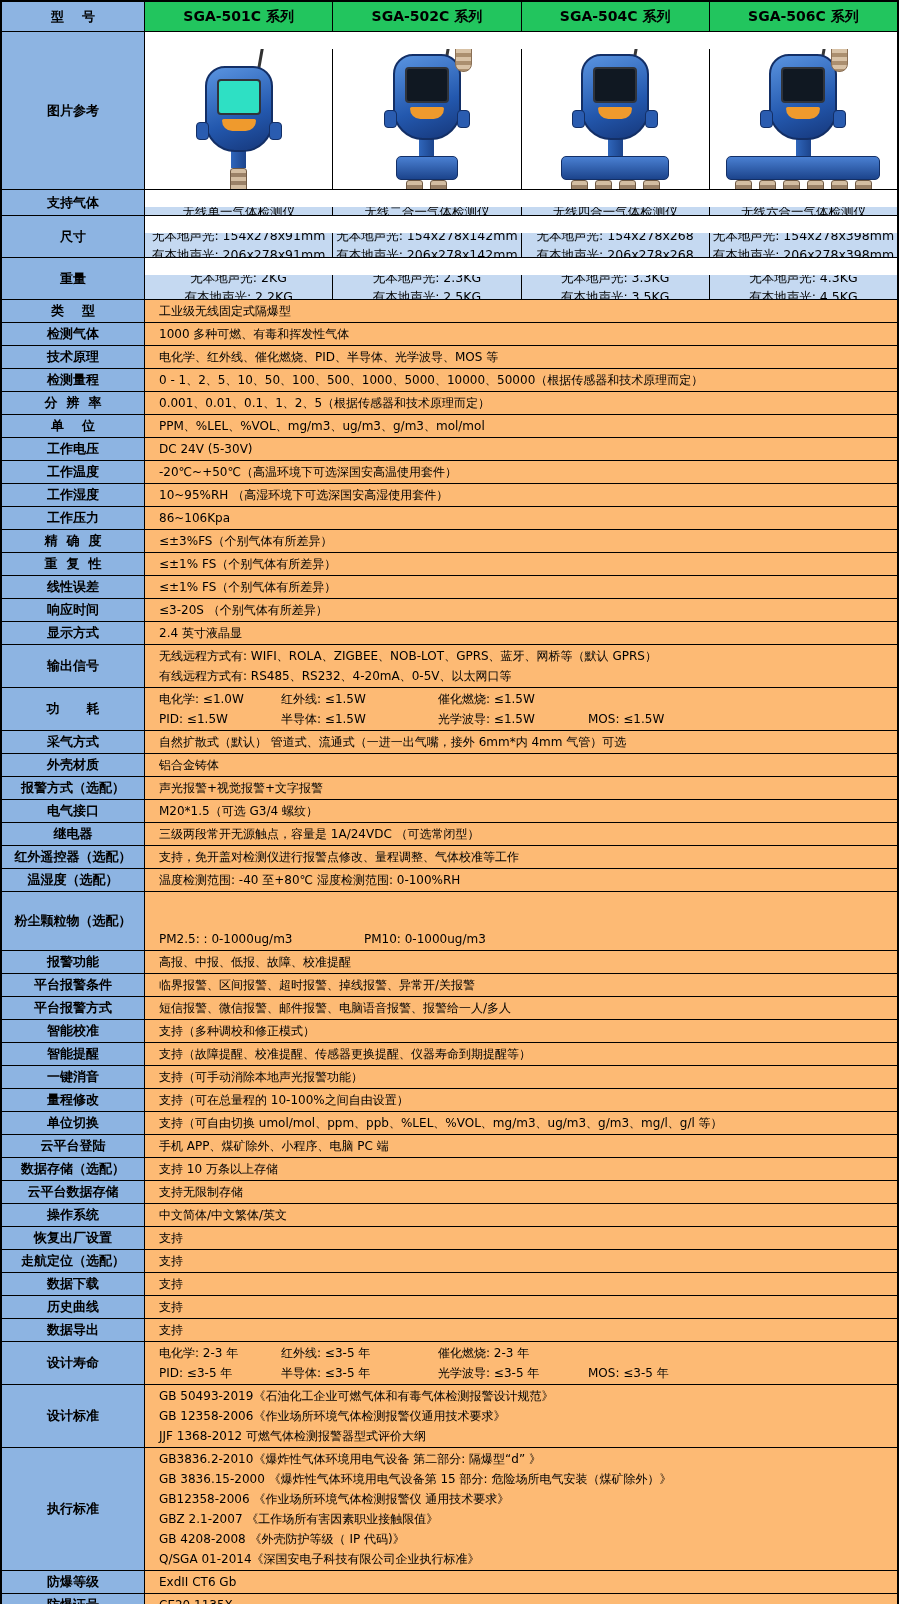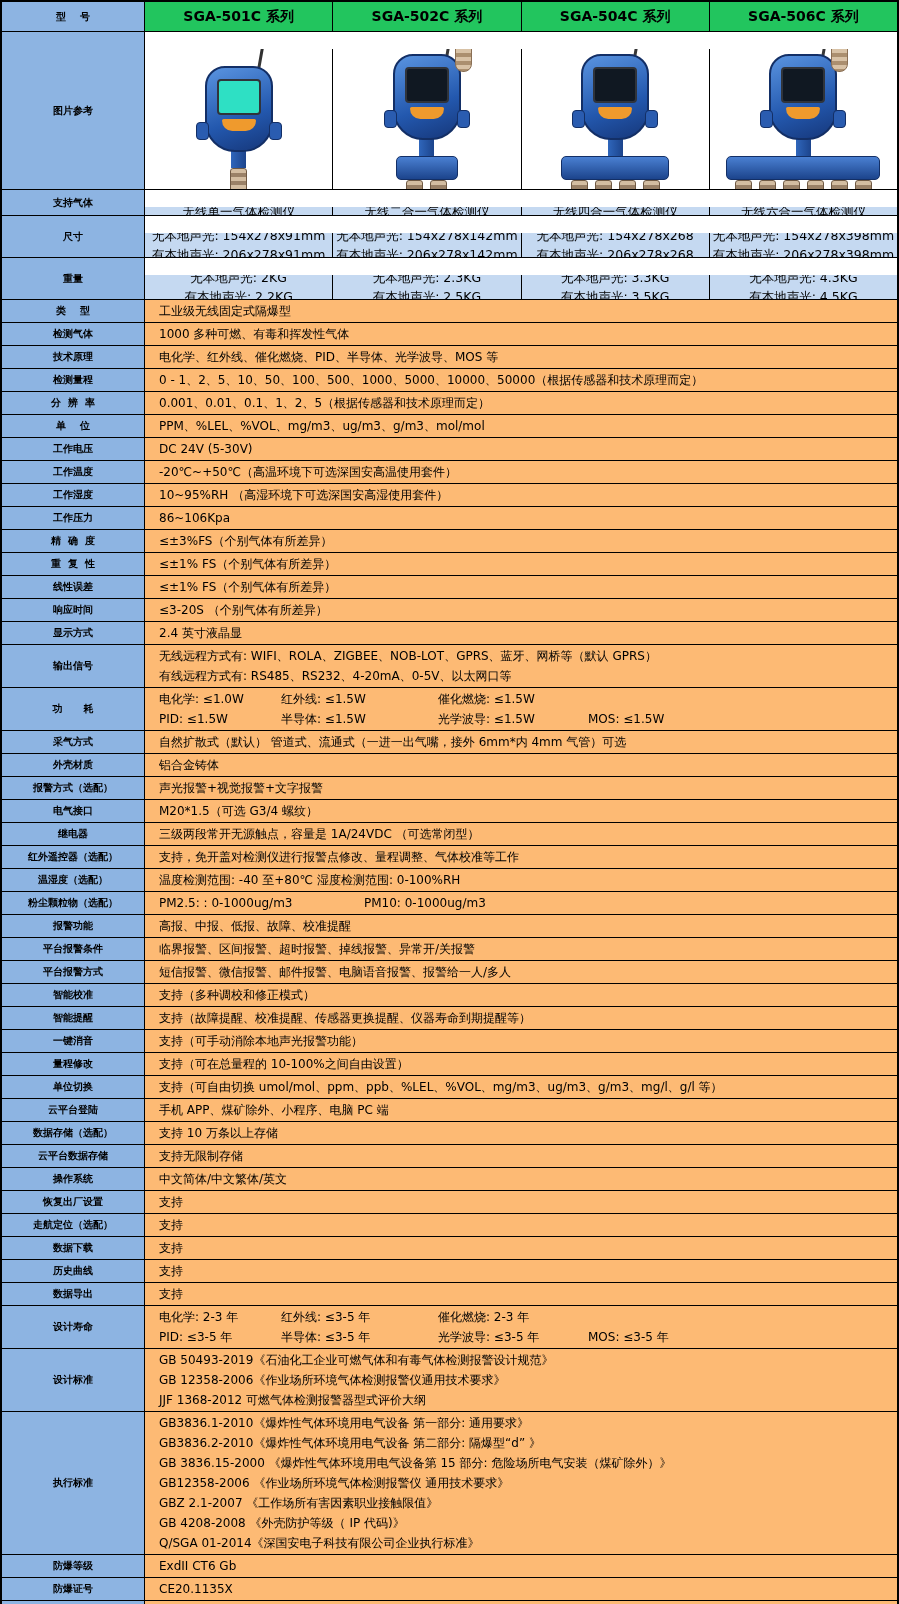--- a/index.html
+++ b/index.html
@@ -3,21 +3,21 @@
 <meta charset="utf-8">
 <style>
   html,body{margin:0;padding:0;background:#fff;}
   body{width:899px;font-family:"DejaVu Sans","Liberation Sans",sans-serif;color:#000;}
   .table{width:899px;box-sizing:border-box;border:2px solid #000;}
   .row{display:flex;border-bottom:1px solid #000;}
   .row:last-child{border-bottom:none;}
   .cell{box-sizing:border-box;border-right:1px solid #000;overflow:hidden;}
   .row .cell:last-child{border-right:none;}
   .label{flex:0 0 143px;background:#8DB4E2;display:flex;align-items:center;justify-content:center;
-         font-weight:bold;font-size:10px;text-align:center;padding:1px 3px;white-space:pre-wrap;line-height:16px;}
+         font-weight:bold;font-size:13px;text-align:center;padding:1px 3px;white-space:pre-wrap;line-height:16px;}
   .value{flex:1;background:#fdba74;display:flex;flex-direction:column;justify-content:center;
          padding:1px 4px 1px 14px;font-size:12px;}
   .line{line-height:20px;white-space:nowrap;}
   .seg{display:inline-block;}
   .col{flex:1 1 0;background:#C5D9F1;display:flex;flex-direction:column;justify-content:center;align-items:center;
        font-size:12.5px;text-align:center;margin-top:17px;}
   .col .line{line-height:19px;}
   .header-row{height:29px;border-bottom:1px solid #000;}
   .header-row .model{flex:1 1 0;background:#22c55e;display:flex;align-items:center;justify-content:center;
        font-weight:bold;font-size:14px;box-sizing:border-box;border-right:1px solid #000;}
@@ -334,21 +334,21 @@
       </div>
       <div class="row spec-row">
         <div class="cell label">温湿度（选配）</div>
         <div class="cell value">
           <div class="line">温度检测范围: -40 至+80℃  湿度检测范围: 0-100%RH</div>
         </div>
       </div>
       <div class="row spec-row">
         <div class="cell label">粉尘颗粒物（选配）</div>
         <div class="cell value">
-          <div class="line"><span class="seg" style="min-width: 205px;">PM2.5: : 0-1000ug/m3</span><span class="seg">PM10: 0-1000ug/m3</span></div>
+          <div class="line"><span class="seg" style="min-width: 205px; margin-top: 36px;">PM2.5: : 0-1000ug/m3</span><span class="seg">PM10: 0-1000ug/m3</span></div>
         </div>
       </div>
       <div class="row spec-row">
         <div class="cell label">报警功能</div>
         <div class="cell value">
           <div class="line">高报、中报、低报、故障、校准提醒</div>
         </div>
       </div>
       <div class="row spec-row">
         <div class="cell label">平台报警条件</div>
@@ -457,21 +457,20 @@
         <div class="cell label">设计标准</div>
         <div class="cell value">
           <div class="line">GB 50493-2019《石油化工企业可燃气体和有毒气体检测报警设计规范》</div>
           <div class="line">GB 12358-2006《作业场所环境气体检测报警仪通用技术要求》</div>
           <div class="line">JJF 1368-2012 可燃气体检测报警器型式评价大纲</div>
         </div>
       </div>
       <div class="row spec-row">
         <div class="cell label">执行标准</div>
         <div class="cell value">
-          <div class="line">GB3836.1-2010《爆炸性气体环境用电气设备 第一部分: 通用要求》</div>
           <div class="line">GB3836.2-2010《爆炸性气体环境用电气设备 第二部分: 隔爆型“d” 》</div>
           <div class="line">GB 3836.15-2000 《爆炸性气体环境用电气设备第 15 部分: 危险场所电气安装（煤矿除外）》</div>
           <div class="line">GB12358-2006 《作业场所环境气体检测报警仪 通用技术要求》</div>
           <div class="line">GBZ 2.1-2007 《工作场所有害因素职业接触限值》</div>
           <div class="line">GB 4208-2008 《外壳防护等级（ IP 代码)》</div>
           <div class="line">Q/SGA 01-2014《深国安电子科技有限公司企业执行标准》</div>
         </div>
       </div>
       <div class="row spec-row">
         <div class="cell label">防爆等级</div>

